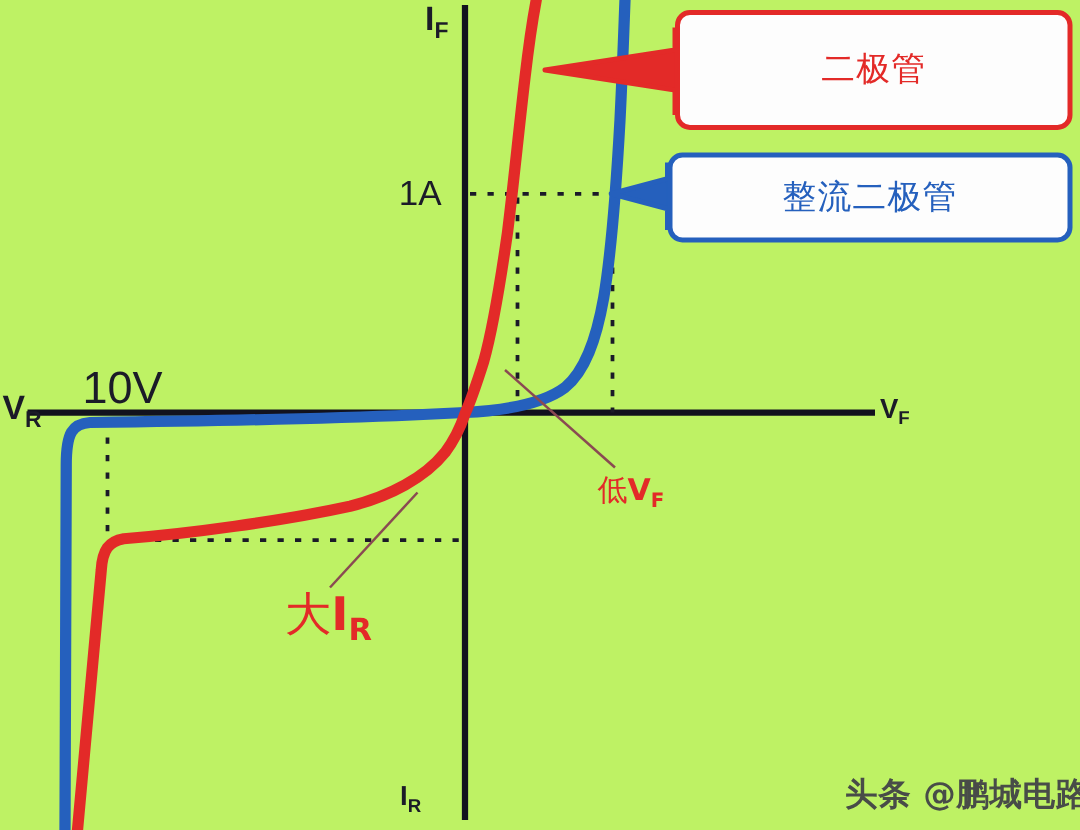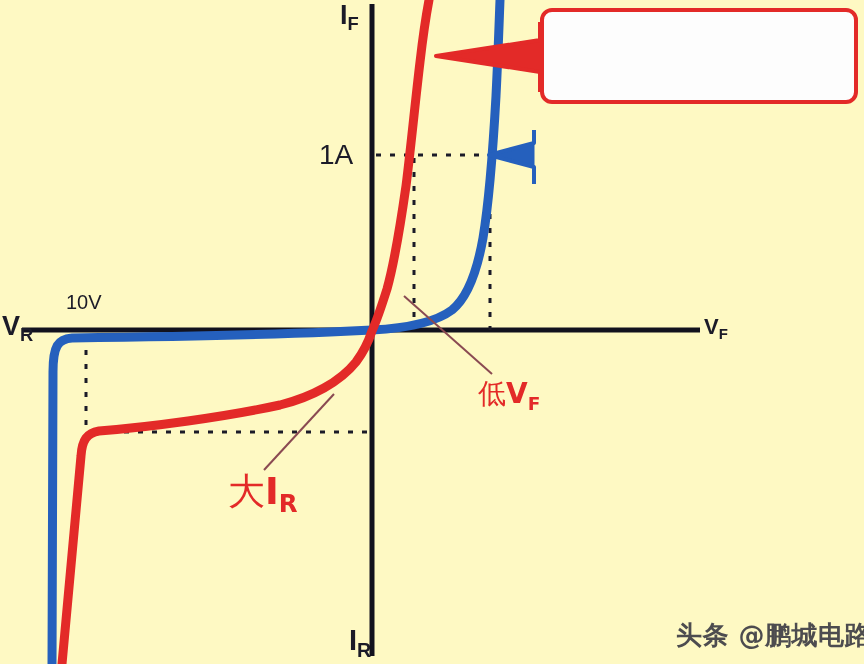--- a/index.html
+++ b/index.html
@@ -8,21 +8,21 @@
     padding: 0;
     background: #ffffff;
   }
   body {
     font-family: "Liberation Sans", "DejaVu Sans", sans-serif;
   }
   #stage {
     position: relative;
     width: 864px;
     height: 664px;
-    background: #fef9c3;
+    background: #bef264;
     overflow: hidden;
   }
   #plot-svg {
     position: absolute;
     left: 0;
     top: 0;
     width: 864px;
     height: 664px;
   }
 
@@ -34,34 +34,34 @@
     color: #1b1b28;
     white-space: nowrap;
     line-height: 1;
   }
   .axis-label .sub {
     font-size: 0.68em;
     vertical-align: sub;
     font-weight: 700;
   }
   #label-if   { left: 340px; top: 2px;   font-size: 27px; }
-  #label-ir   { left: 349px; top: 626px; font-size: 29px; }
+  #label-ir   { left: 320px; top: 626px; font-size: 22px; }
   #label-vf   { left: 704px; top: 316px; font-size: 22px; }
   #label-vr   { left: 2px;   top: 313px; font-size: 27px; }
 
   .tick-label {
     position: absolute;
     font-family: "Liberation Sans", "DejaVu Sans", sans-serif;
     font-weight: 400;
     color: #1b1b28;
     white-space: nowrap;
     line-height: 1;
   }
   #tick-1a  { left: 319px; top: 141px; font-size: 28px; }
-  #tick-10v { left: 66px;  top: 292px; font-size: 20px; }
+  #tick-10v { left: 66px;  top: 292px; font-size: 36px; }
 
   
   .callout {
     position: absolute;
     box-sizing: border-box;
     background: #fdfdfd;
     border-radius: 12px;
     display: flex;
     align-items: center;
     justify-content: center;
@@ -95,21 +95,21 @@
   .annotation {
     position: absolute;
     font-family: "DejaVu Sans", "Liberation Sans", sans-serif;
     color: #e32a28;
     white-space: nowrap;
     line-height: 1;
     font-weight: 700;
   }
   .annotation .han { font-weight: 400; }
   .annotation .sub { font-size: 0.66em; vertical-align: sub; }
-  #annot-low-vf { left: 478px; top: 380px; font-size: 28px; }
+  #annot-low-vf { left: 478px; top: 380px; font-size: 24px; }
   #annot-big-ir { left: 228px; top: 473px; font-size: 37px; }
 
   
   #watermark {
     position: absolute;
     left: 676px;
     top: 618px;
     font-family: "DejaVu Sans", "Liberation Sans", sans-serif;
     font-size: 26px;
     font-weight: 700;
@@ -174,22 +174,26 @@
   <div class="axis-label" id="label-if"><span>I</span><span class="sub">F</span></div>
   <div class="axis-label" id="label-ir"><span>I</span><span class="sub">R</span></div>
   <div class="axis-label" id="label-vf"><span>V</span><span class="sub">F</span></div>
   <div class="axis-label" id="label-vr"><span>V</span><span class="sub">R</span></div>
 
   <div class="tick-label" id="tick-1a">1A</div>
   <div class="tick-label" id="tick-10v">10V</div>
 
   <div class="callout" id="callout-schottky">
     <div>
+      <div>二极管</div>
     </div>
   </div>
 
+  <div class="callout" id="callout-rectifier">
+    <div>整流二极管</div>
+  </div>
 
   <div class="annotation" id="annot-low-vf"><span class="han">低</span><span>V</span><span class="sub">F</span></div>
   <div class="annotation" id="annot-big-ir"><span class="han">大</span><span>I</span><span class="sub">R</span></div>
 
   <div id="watermark">头条 @鹏城电路</div>
 
 </div>
 
 </body></html>

